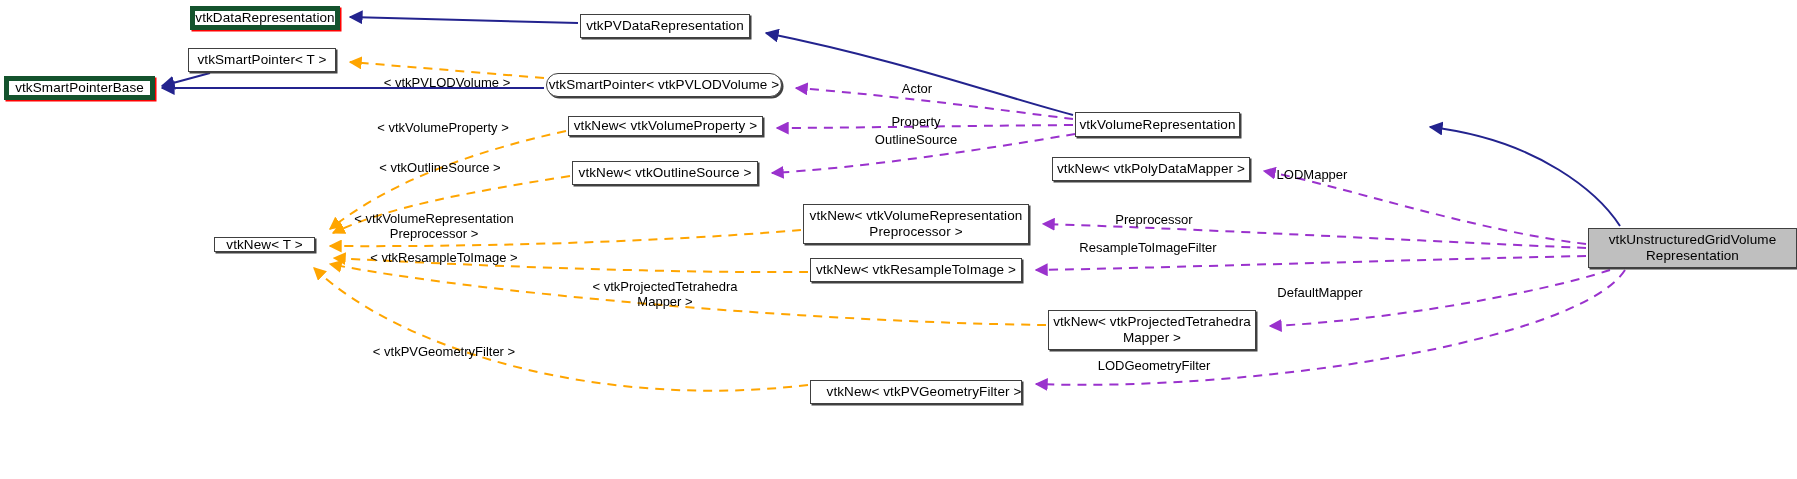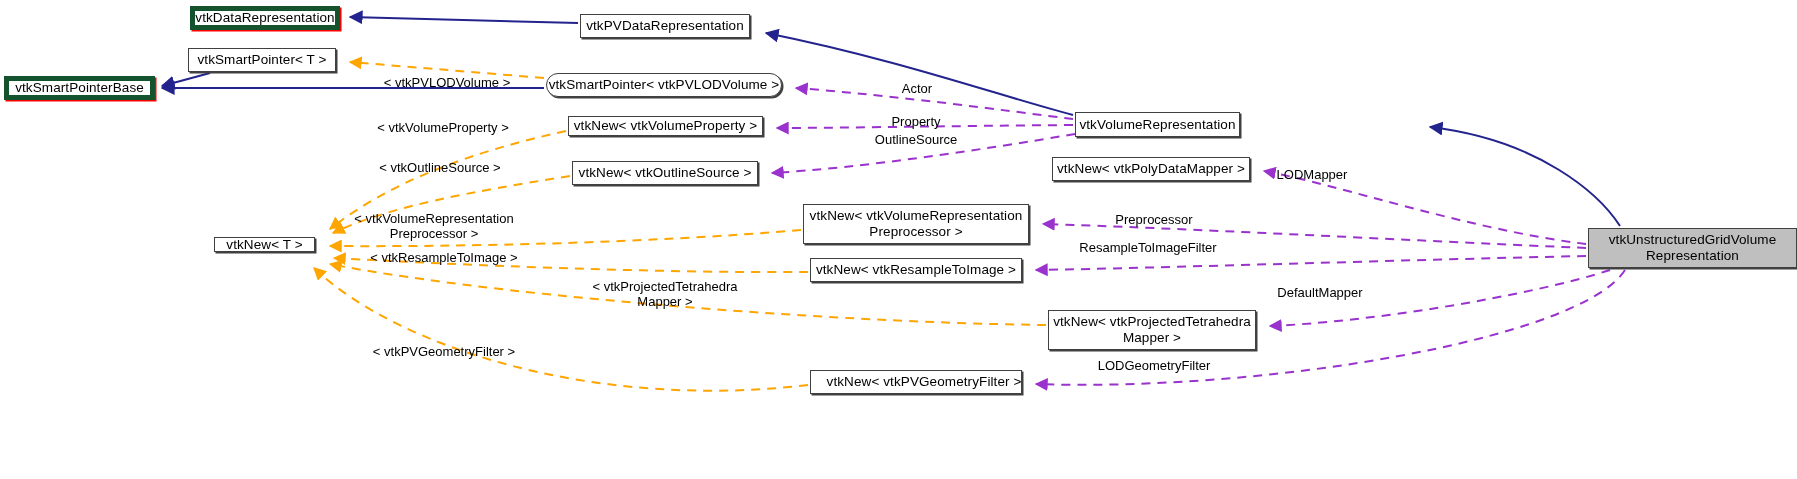--- a/index.html
+++ b/index.html
@@ -132,21 +132,21 @@
       <div class="node-box" style="left: 1052px; top: 157px; width: 198px; height: 24px;">vtkNew&lt; vtkPolyDataMapper &gt;</div>
       <div class="node-box" style="left: 572px; top: 161px; width: 186px; height: 24px;">vtkNew&lt; vtkOutlineSource &gt;</div>
       <div class="node-box" style="left: 803px; top: 204px; width: 226px; height: 40px;">vtkNew&lt; vtkVolumeRepresentation
 Preprocessor &gt;</div>
       <div class="node-box" style="left: 214px; top: 237px; width: 101px; height: 15px;">vtkNew&lt; T &gt;</div>
       <div class="node-box highlight" style="left: 1588px; top: 228px; width: 209px; height: 40px;">vtkUnstructuredGridVolume
 Representation</div>
       <div class="node-box" style="left: 810px; top: 258px; width: 212px; height: 24px;">vtkNew&lt; vtkResampleToImage &gt;</div>
       <div class="node-box" style="left: 1048px; top: 310px; width: 208px; height: 40px;">vtkNew&lt; vtkProjectedTetrahedra
 Mapper &gt;</div>
-      <div class="node-box" style="left: 810px; top: 370px; width: 212px; height: 24px; padding-left: 16px;">vtkNew&lt; vtkPVGeometryFilter &gt;</div>
+      <div class="node-box" style="left: 810px; top: 380px; width: 212px; height: 24px; padding-left: 16px;">vtkNew&lt; vtkPVGeometryFilter &gt;</div>
     </div>
 
   <div id="labels-layer">
       <div class="edge-label" style="left: 447px; top: 51px; margin-top: 24px;">&lt; vtkPVLODVolume &gt;</div>
       <div class="edge-label" style="left: 917px; top: 81px;">Actor</div>
       <div class="edge-label" style="left: 443px; top: 120px;">&lt; vtkVolumeProperty &gt;</div>
       <div class="edge-label" style="left: 916px; top: 114px;">Property</div>
       <div class="edge-label" style="left: 916px; top: 132px;">OutlineSource</div>
       <div class="edge-label" style="left: 440px; top: 160px;">&lt; vtkOutlineSource &gt;</div>
       <div class="edge-label" style="left: 1312px; top: 167px;">LODMapper</div>

